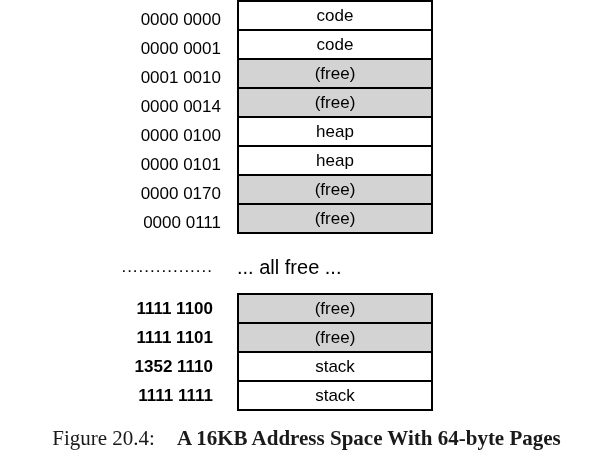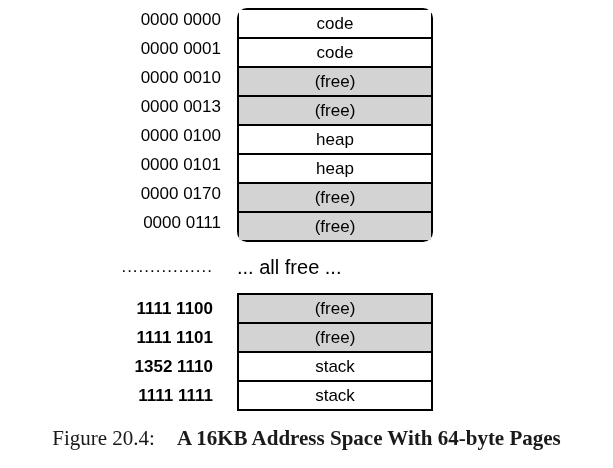--- a/index.html
+++ b/index.html
@@ -33,21 +33,21 @@
   }
   
   .box-stack {
     position: absolute;
     left: 237px;
     width: 196px;
     box-sizing: border-box;
     border: 2px solid var(--border, #000000);
     background: var(--page-fill, #ffffff);
   }
-  .box-stack.top { top: 8px; border-radius: 10px; }
+  .box-stack.top { top: 0; }
   .box-stack.bottom { top: 293px; }
   .cell {
     height: 27px;
     line-height: 27px;
     border-bottom: 2px solid var(--border, #000000);
     text-align: center;
     font-size: 17px;
     background: var(--page-fill, #ffffff);
   }
   .cell:last-child { border-bottom: none; }
@@ -90,22 +90,22 @@
   .caption .title { font-weight: bold; margin-top: 38px; }
 </style>
 </head>
 <body>
 
 <div class="canvas">
 
   <div class="addr-stack top">
     <div class="arow">0000 0000</div>
     <div class="arow">0000 0001</div>
-    <div class="arow">0000 0010</div>
-    <div class="arow">0000 0013</div>
+    <div class="arow">0001 0010</div>
+    <div class="arow">0000 0014</div>
     <div class="arow">0000 0100</div>
     <div class="arow">0000 0101</div>
     <div class="arow">0000 0170</div>
     <div class="arow">0000 0111</div>
   </div>
 
   <div class="box-stack top">
     <div class="cell">code</div>
     <div class="cell">code</div>
     <div class="cell free">(free)</div>

